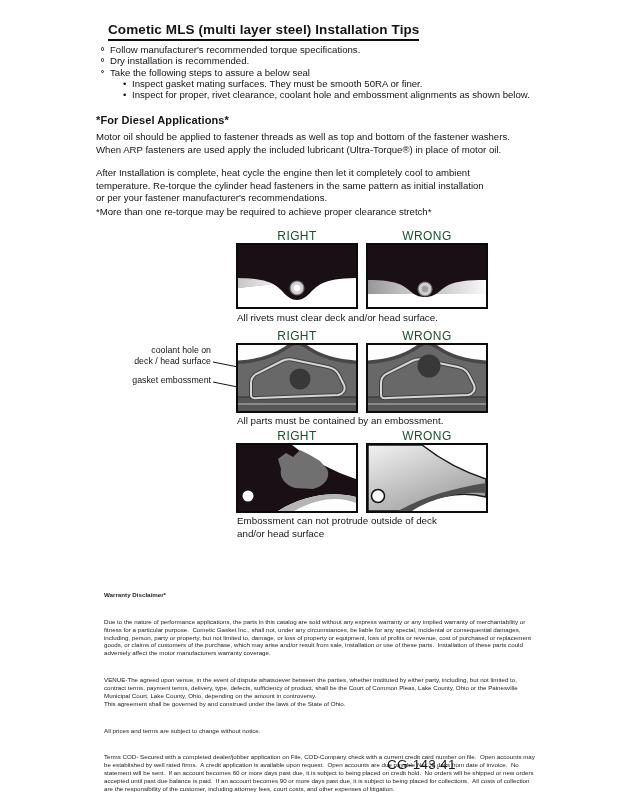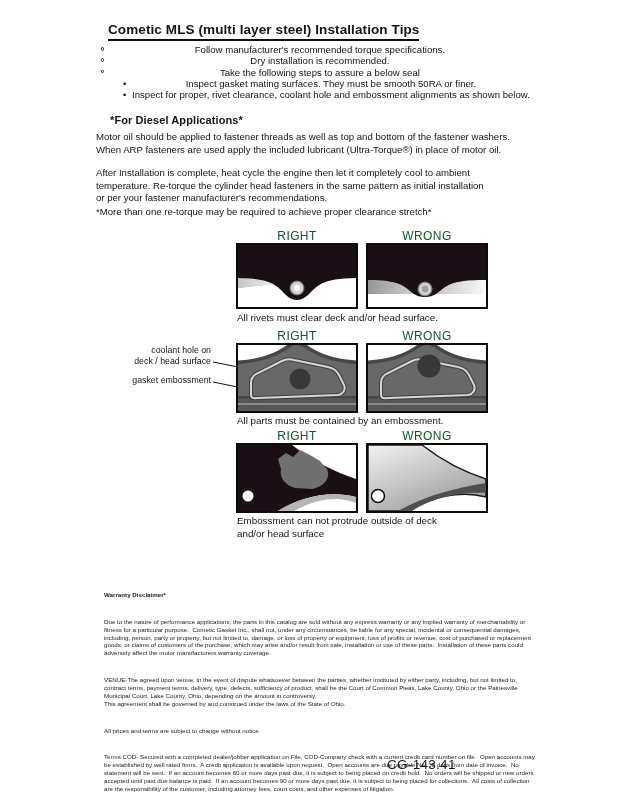--- a/index.html
+++ b/index.html
@@ -2,26 +2,26 @@
 <html><head>
 <meta charset="utf-8">
 <style>
   html,body{margin:0;padding:0;background:#ffffff;}
   .page{position:relative;width:618px;height:800px;background:#ffffff;overflow:hidden;
         font-family:"Liberation Sans","DejaVu Sans",sans-serif;color:#141414;}
   .abs{position:absolute;}
   .title{left:108px;top:22px;font-size:13.5px;font-weight:bold;letter-spacing:.1px;
          border-bottom:2px solid #0d0d0d;padding-bottom:2px;display:inline-block;}
   .bullets{left:101px;top:44px;font-size:9.6px;line-height:11.3px;}
-  .brow{position:relative;padding-left:9px;text-align:center;}
+  .brow{position:relative;padding-left:9px;}
   .brow .dot{position:absolute;left:0;top:3.2px;width:3.4px;height:3.4px;border:1px solid #222;
              border-radius:50%;box-sizing:border-box;background:#fff;}
   .brow.sub{padding-left:31px;}
   .brow.sub .sdot{position:absolute;left:22px;top:0;font-size:9.6px;}
-  .h2{left:96px;top:114px;font-size:11px;font-weight:bold;letter-spacing:.1px;margin-left:14px;}
+  .h2{left:96px;top:114px;font-size:11px;font-weight:bold;letter-spacing:.1px;}
   .para{font-size:9.6px;line-height:12.7px;white-space:pre-line;}
   .p1{left:96px;top:131px;width:470px;}
   .p2{left:96px;top:167px;width:470px;}
   .note{left:96px;top:206px;width:470px;}
   .dlabel{width:122px;text-align:center;font-size:12px;letter-spacing:.4px;color:#14532d;}
   .dbox{width:118px;border:2px solid #0b0b0b;background:#fff;line-height:0;}
   .dbox svg{display:block;}
   .caption{font-size:9.8px;line-height:12.5px;white-space:pre-line;color:#141414;}
   .side-label{left:96px;width:115px;text-align:right;font-size:8.8px;line-height:11px;
               white-space:pre-line;color:#141414;}

